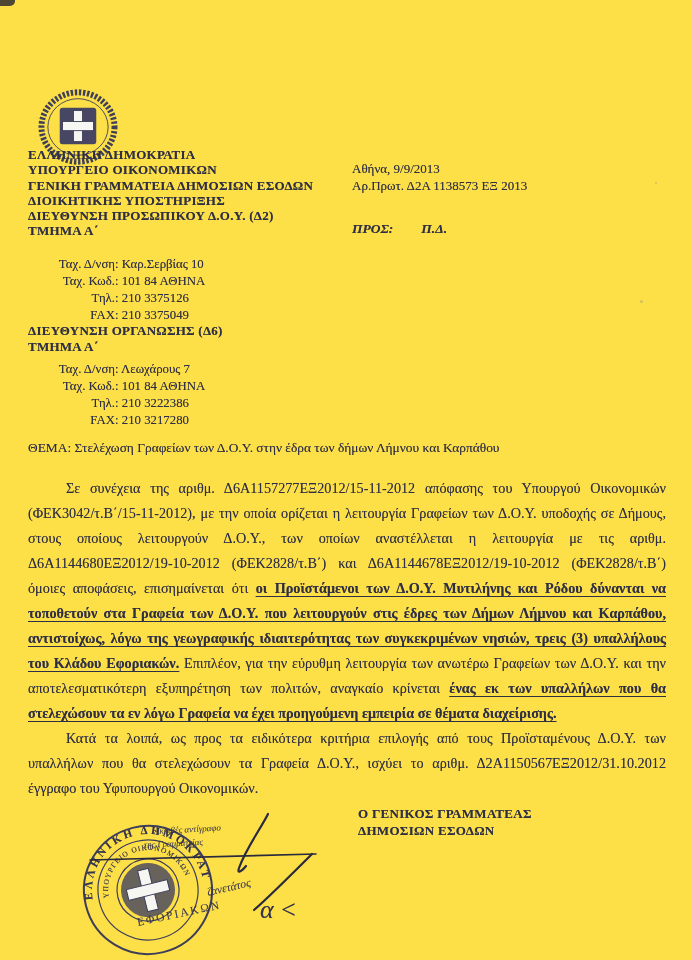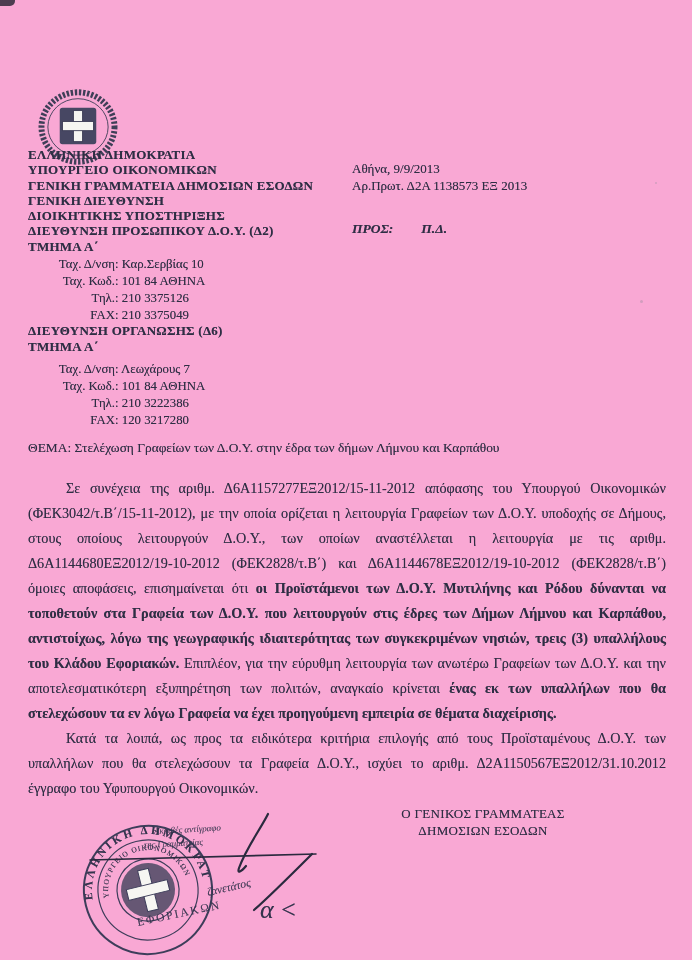--- a/index.html
+++ b/index.html
@@ -1,38 +1,38 @@
 <!DOCTYPE html>
 <html lang="el"><head>
 <meta charset="utf-8">
 <style>
   html,body{margin:0;padding:0;background:#e8e8e6;}
   .page{
     position:relative;width:692px;height:960px;margin:0 auto;
-    background:#f9a8d4;overflow:hidden;
+    background:#fde047;overflow:hidden;
     font-family:"Liberation Serif","DejaVu Serif",serif;
     color:#2e2e44;
     text-shadow:0 0 .5px rgba(46,46,68,.5);
   }
   .corner-mark{position:absolute;left:0;top:0;width:15px;height:6px;background:#20202e;opacity:.8;border-radius:0 0 5px 0;}
   .emblem{position:absolute;left:32px;top:85px;width:92px;height:84px;}
   .header-left{position:absolute;left:28px;top:147px;font-weight:bold;font-size:13px;line-height:15.3px;letter-spacing:.25px;white-space:nowrap;}
   .right-meta{position:absolute;left:352px;top:161px;font-size:13px;line-height:16.5px;white-space:nowrap;}
   .to-line{position:absolute;left:352px;top:221px;font-size:13.5px;font-weight:bold;display:flex;gap:28px;white-space:nowrap;font-style:italic;}
   .contact{position:absolute;left:28px;font-size:12.8px;line-height:17px;white-space:nowrap;text-align:right;}
   .contact-primary{top:256px;}
   .contact-secondary{top:361px;}
   .crow{display:flex;}
   .clabel{width:87px;flex:0 0 87px;}
   .division-secondary{position:absolute;left:28px;top:323px;font-weight:bold;font-size:13px;line-height:15.5px;letter-spacing:.25px;white-space:nowrap;}
   .subject{position:absolute;left:28px;top:440px;width:642px;font-size:13.4px;font-weight:normal;}
   .body-text{position:absolute;left:28px;top:476px;width:638px;font-size:14.2px;line-height:25px;text-align:justify;}
   .doc-p{margin:0;text-indent:38px;}
-  .u{font-weight:bold;text-underline-offset:3px;text-decoration-thickness:1.4px;}
-  .sig{position:absolute;left:358px;top:806px;width:250px;text-align:center;font-weight:normal;font-size:13px;line-height:16.5px;letter-spacing:.3px;}
+  .u{font-weight:bold;text-decoration:underline;text-underline-offset:3px;text-decoration-thickness:1.4px;}
+  .sig{position:absolute;left:358px;top:806px;width:250px;font-weight:bold;font-size:13px;line-height:16.5px;letter-spacing:.3px;}
   .sig-name{margin-top:44px;}
   .stamp{position:absolute;left:20px;top:810px;width:300px;height:150px;}
   .stamp .ring{fill:none;stroke:#3d3d5a;}
   .stamp text{fill:#34344e;font-family:"Liberation Serif","DejaVu Serif",serif;}
   .stamp .hand{stroke:#2a2a3e;fill:none;stroke-linecap:round;}
   .speck{position:absolute;border-radius:50%;background:#8a8a96;opacity:.35;}
 </style>
 </head>
 <body>
 
@@ -46,21 +46,20 @@
     <rect x="30" y="25" width="40" height="40" rx="3" fill="#474763"></rect>
     <rect x="45" y="28" width="10" height="34" fill="#f6f6f2" stroke="#3f3f58" stroke-width="1"></rect>
     <rect x="33" y="40" width="34" height="10" fill="#f6f6f2" stroke="#3f3f58" stroke-width="1"></rect>
   </svg>
 
   <div class="header-left">
 
   <div class="hline">ΕΛΛΗΝΙΚΗ ΔΗΜΟΚΡΑΤΙΑ</div>
       <div class="hline">ΥΠΟΥΡΓΕΙΟ ΟΙΚΟΝΟΜΙΚΩΝ</div>
       <div class="hline">ΓΕΝΙΚΗ ΓΡΑΜΜΑΤΕΙΑ ΔΗΜΟΣΙΩΝ ΕΣΟΔΩΝ</div>
-      <div class="hline">ΓΕΝΙΚΗ ΔΙΕΥΘΥΝΣΗ</div>
       <div class="hline">ΔΙΟΙΚΗΤΙΚΗΣ ΥΠΟΣΤΗΡΙΞΗΣ</div>
       <div class="hline">ΔΙΕΥΘΥΝΣΗ ΠΡΟΣΩΠΙΚΟΥ Δ.Ο.Υ. (Δ2)</div>
       <div class="hline">ΤΜΗΜΑ Α΄</div>
     </div>
 
   <div class="right-meta">
     <div>Αθήνα, 9/9/2013</div>
     <div>Αρ.Πρωτ. Δ2Α 1138573 ΕΞ 2013</div>
   </div>
   <div class="to-line">
@@ -109,21 +108,21 @@
         <span class="cvalue">: 101 84 ΑΘΗΝΑ</span>
       </div>
 
       <div class="crow">
         <span class="clabel">Τηλ.</span>
         <span class="cvalue">: 210 3222386</span>
       </div>
 
       <div class="crow">
         <span class="clabel">FAX</span>
-        <span class="cvalue">: 120 3217280</span>
+        <span class="cvalue">: 210 3217280</span>
       </div>
     </div>
 
   <div class="subject">
     <span>ΘΕΜΑ:</span><span> Στελέχωση Γραφείων των Δ.Ο.Υ. στην έδρα των δήμων Λήμνου και Καρπάθου</span>
   </div>
 
   <div class="body-text">
       <p class="doc-p"><span>Σε συνέχεια της αριθμ. Δ6Α1157277ΕΞ2012/15-11-2012 απόφασης του Υπουργού Οικονομικών (ΦΕΚ3042/τ.Β΄/15-11-2012), με την οποία ορίζεται η λειτουργία Γραφείων των Δ.Ο.Υ. υποδοχής σε Δήμους, στους οποίους λειτουργούν Δ.Ο.Υ., των οποίων αναστέλλεται η λειτουργία με τις αριθμ. Δ6Α1144680ΕΞ2012/19-10-2012 (ΦΕΚ2828/τ.Β΄) και Δ6Α1144678ΕΞ2012/19-10-2012 (ΦΕΚ2828/τ.Β΄) όμοιες αποφάσεις, επισημαίνεται ότι </span><span class="u">οι Προϊστάμενοι των Δ.Ο.Υ. Μυτιλήνης και Ρόδου δύνανται να τοποθετούν στα Γραφεία των Δ.Ο.Υ. που λειτουργούν στις έδρες των Δήμων Λήμνου και Καρπάθου, αντιστοίχως, λόγω της γεωγραφικής ιδιαιτερότητας των συγκεκριμένων νησιών, τρεις (3) υπαλλήλους του Κλάδου Εφοριακών.</span><span> Επιπλέον, για την εύρυθμη λειτουργία των ανωτέρω Γραφείων των Δ.Ο.Υ. και την αποτελεσματικότερη εξυπηρέτηση των πολιτών, αναγκαίο κρίνεται </span><span class="u">ένας εκ των υπαλλήλων που θα στελεχώσουν τα εν λόγω Γραφεία να έχει προηγούμενη εμπειρία σε θέματα διαχείρισης.</span></p>
       <p class="doc-p"><span>Κατά τα λοιπά, ως προς τα ειδικότερα κριτήρια επιλογής από τους Προϊσταμένους Δ.Ο.Υ. των υπαλλήλων που θα στελεχώσουν τα Γραφεία Δ.Ο.Υ., ισχύει το αριθμ. Δ2Α1150567ΕΞ2012/31.10.2012 έγγραφο του Υφυπουργού Οικονομικών.</span></p>

